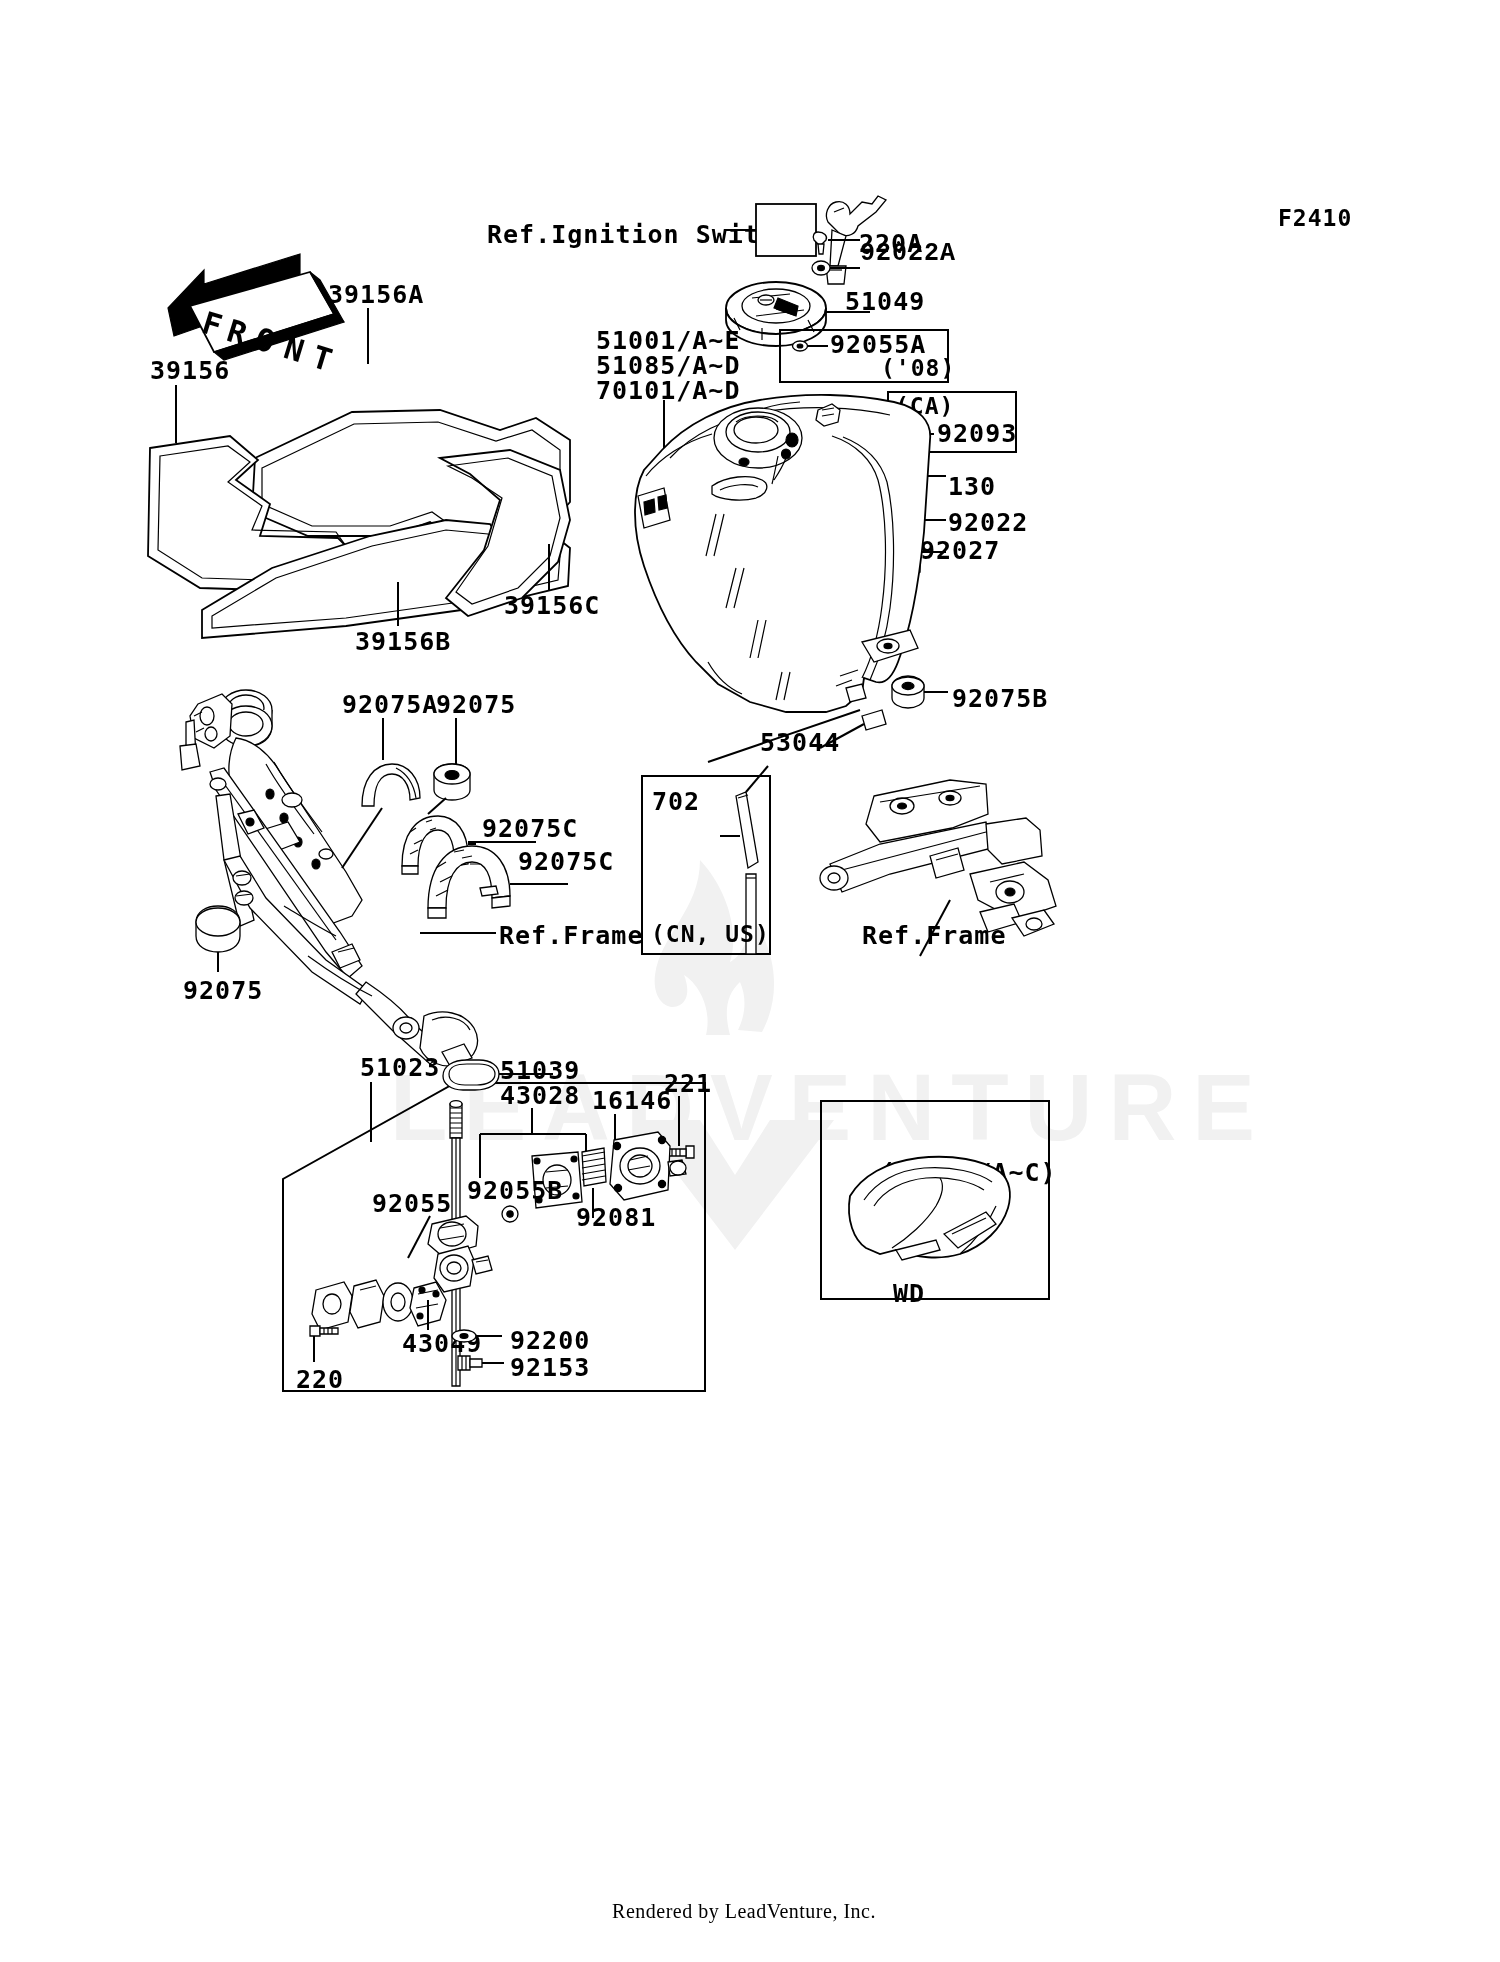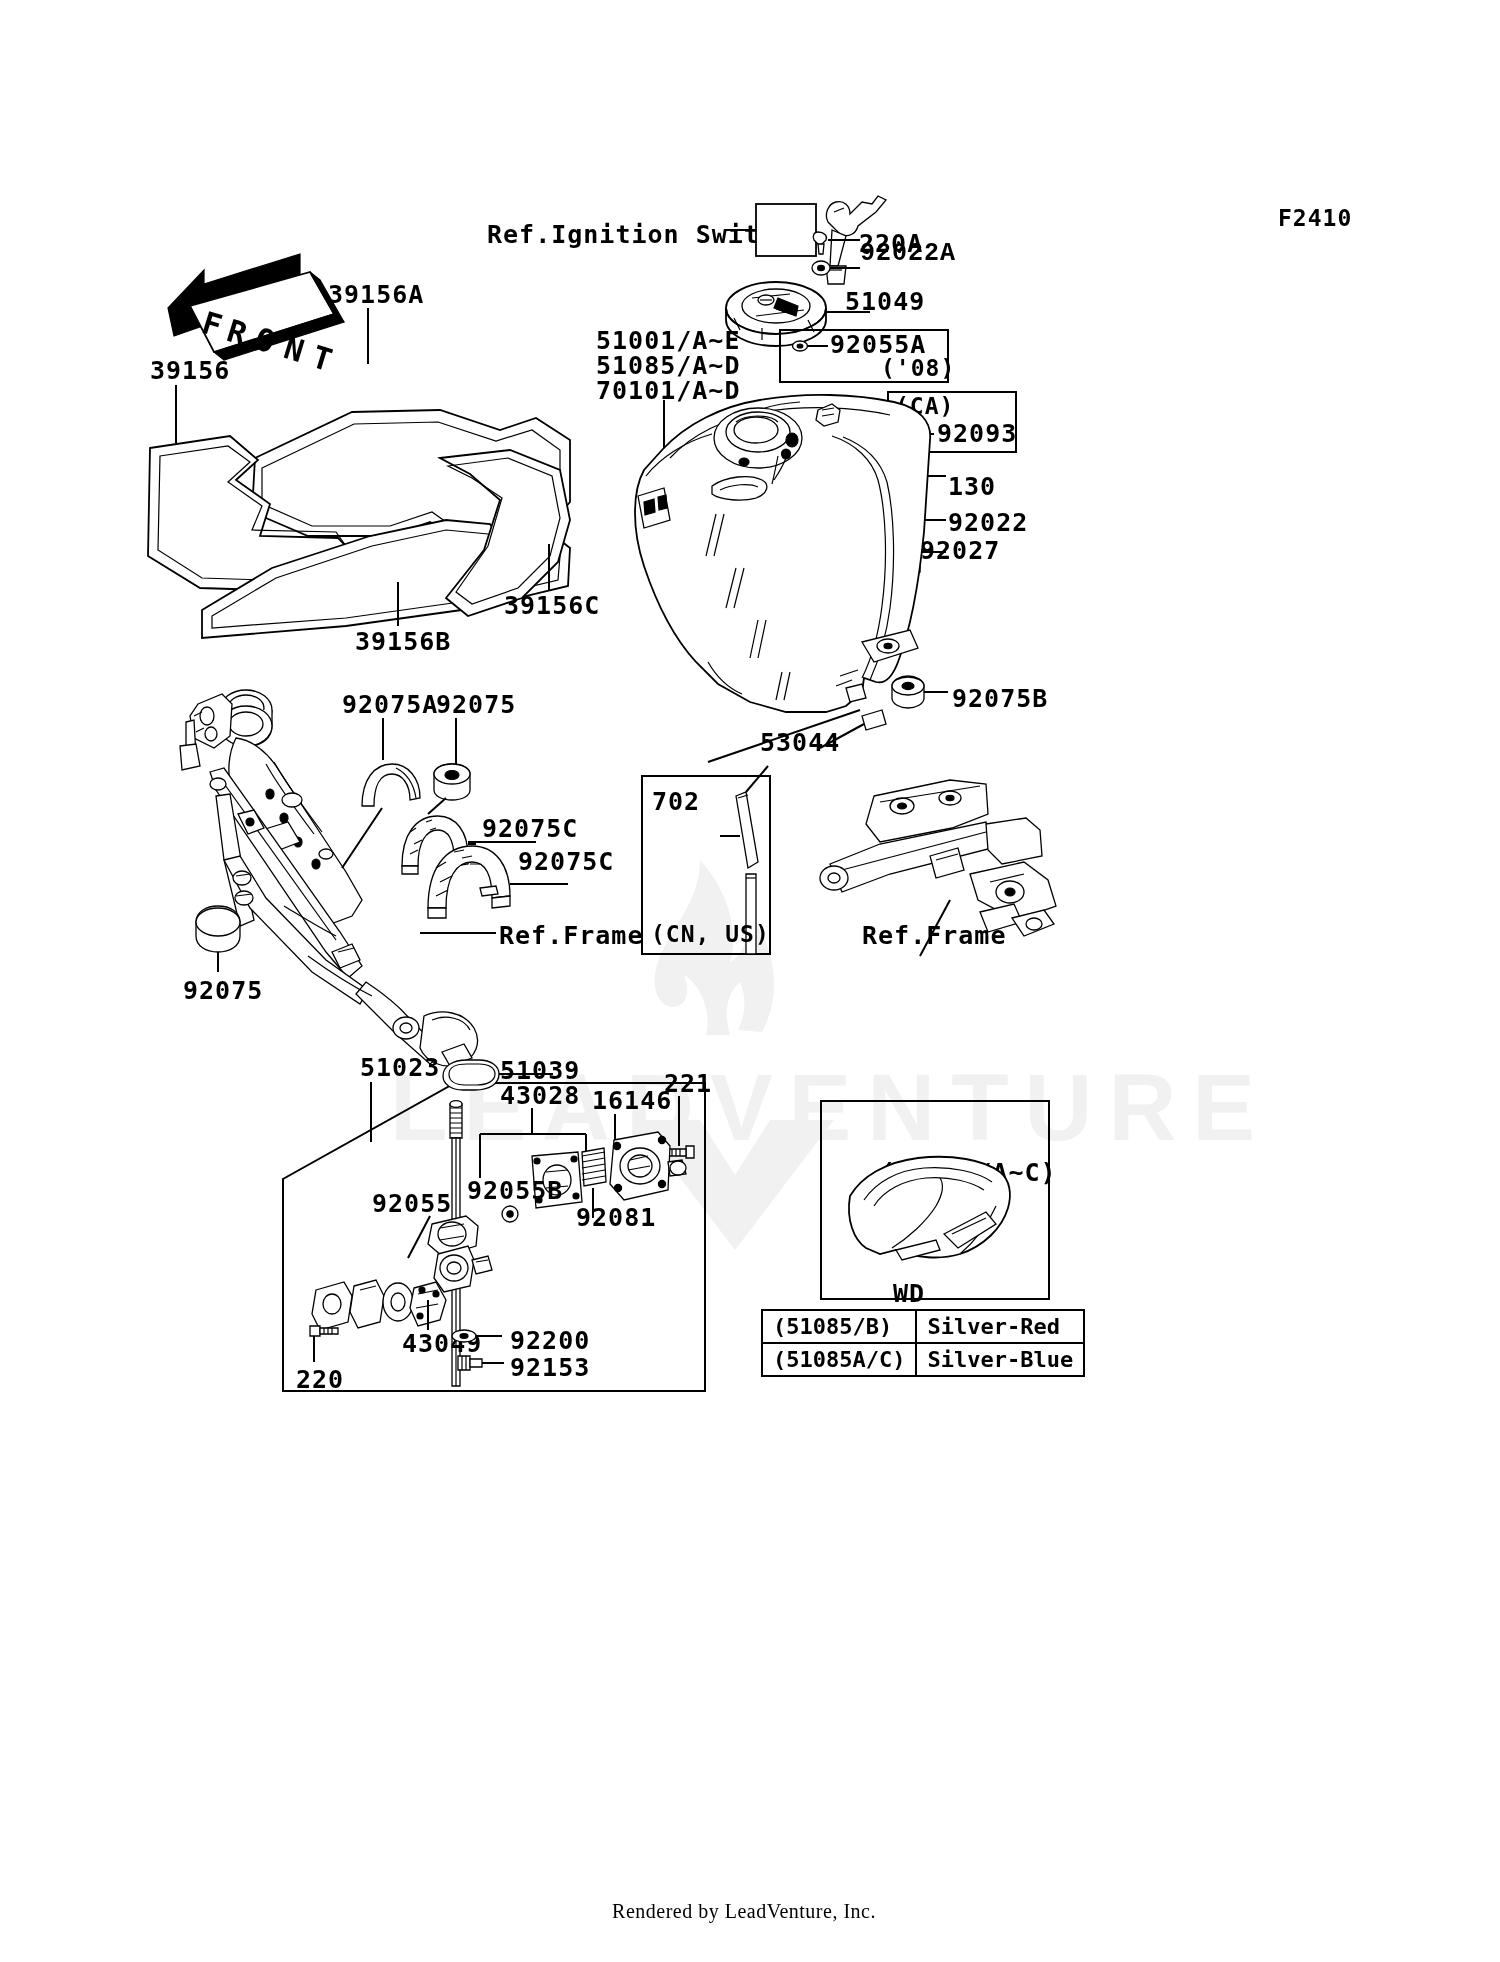--- a/index.html
+++ b/index.html
@@ -609,28 +609,16 @@
     <path class="lnT" d="M32 50 C44 32 66 20 92 18 C120 16 146 22 160 32"></path>
     <path class="lnT" d="M42 56 C52 40 72 30 94 28 C118 26 140 32 152 40"></path>
     <path class="lnT" d="M60 98 C76 88 94 72 104 56 C112 42 112 34 108 28"></path>
     <path class="lnT" d="M128 104 C142 92 156 74 164 56"></path>
     <path class="wht1" d="M112 84 L154 62 L164 74 L126 98 Z"></path>
     <path class="lnT" d="M120 84 L154 68"></path>
     <path class="wht1" d="M64 100 L104 90 L108 100 L70 110 Z"></path>
   </svg>
   <div class="lbl s26" style="left:893px;top:1278px;">WD</div>
 
-  <table class="tbl" style="left:761px;top:1309px;">
-    <tbody>
-        <tr>
-      <td>(51085/B)</td>
-      <td>Silver-Red</td>
-    </tr>
-    <tr>
-      <td>(51085A/C)</td>
-      <td>Silver-Blue</td>
-    </tr>
-  </tbody>
-    </table>
 
   <div class="footer" style="top:1900px;">Rendered by LeadVenture, Inc.</div>
 
 </div>
 
 </body></html>

